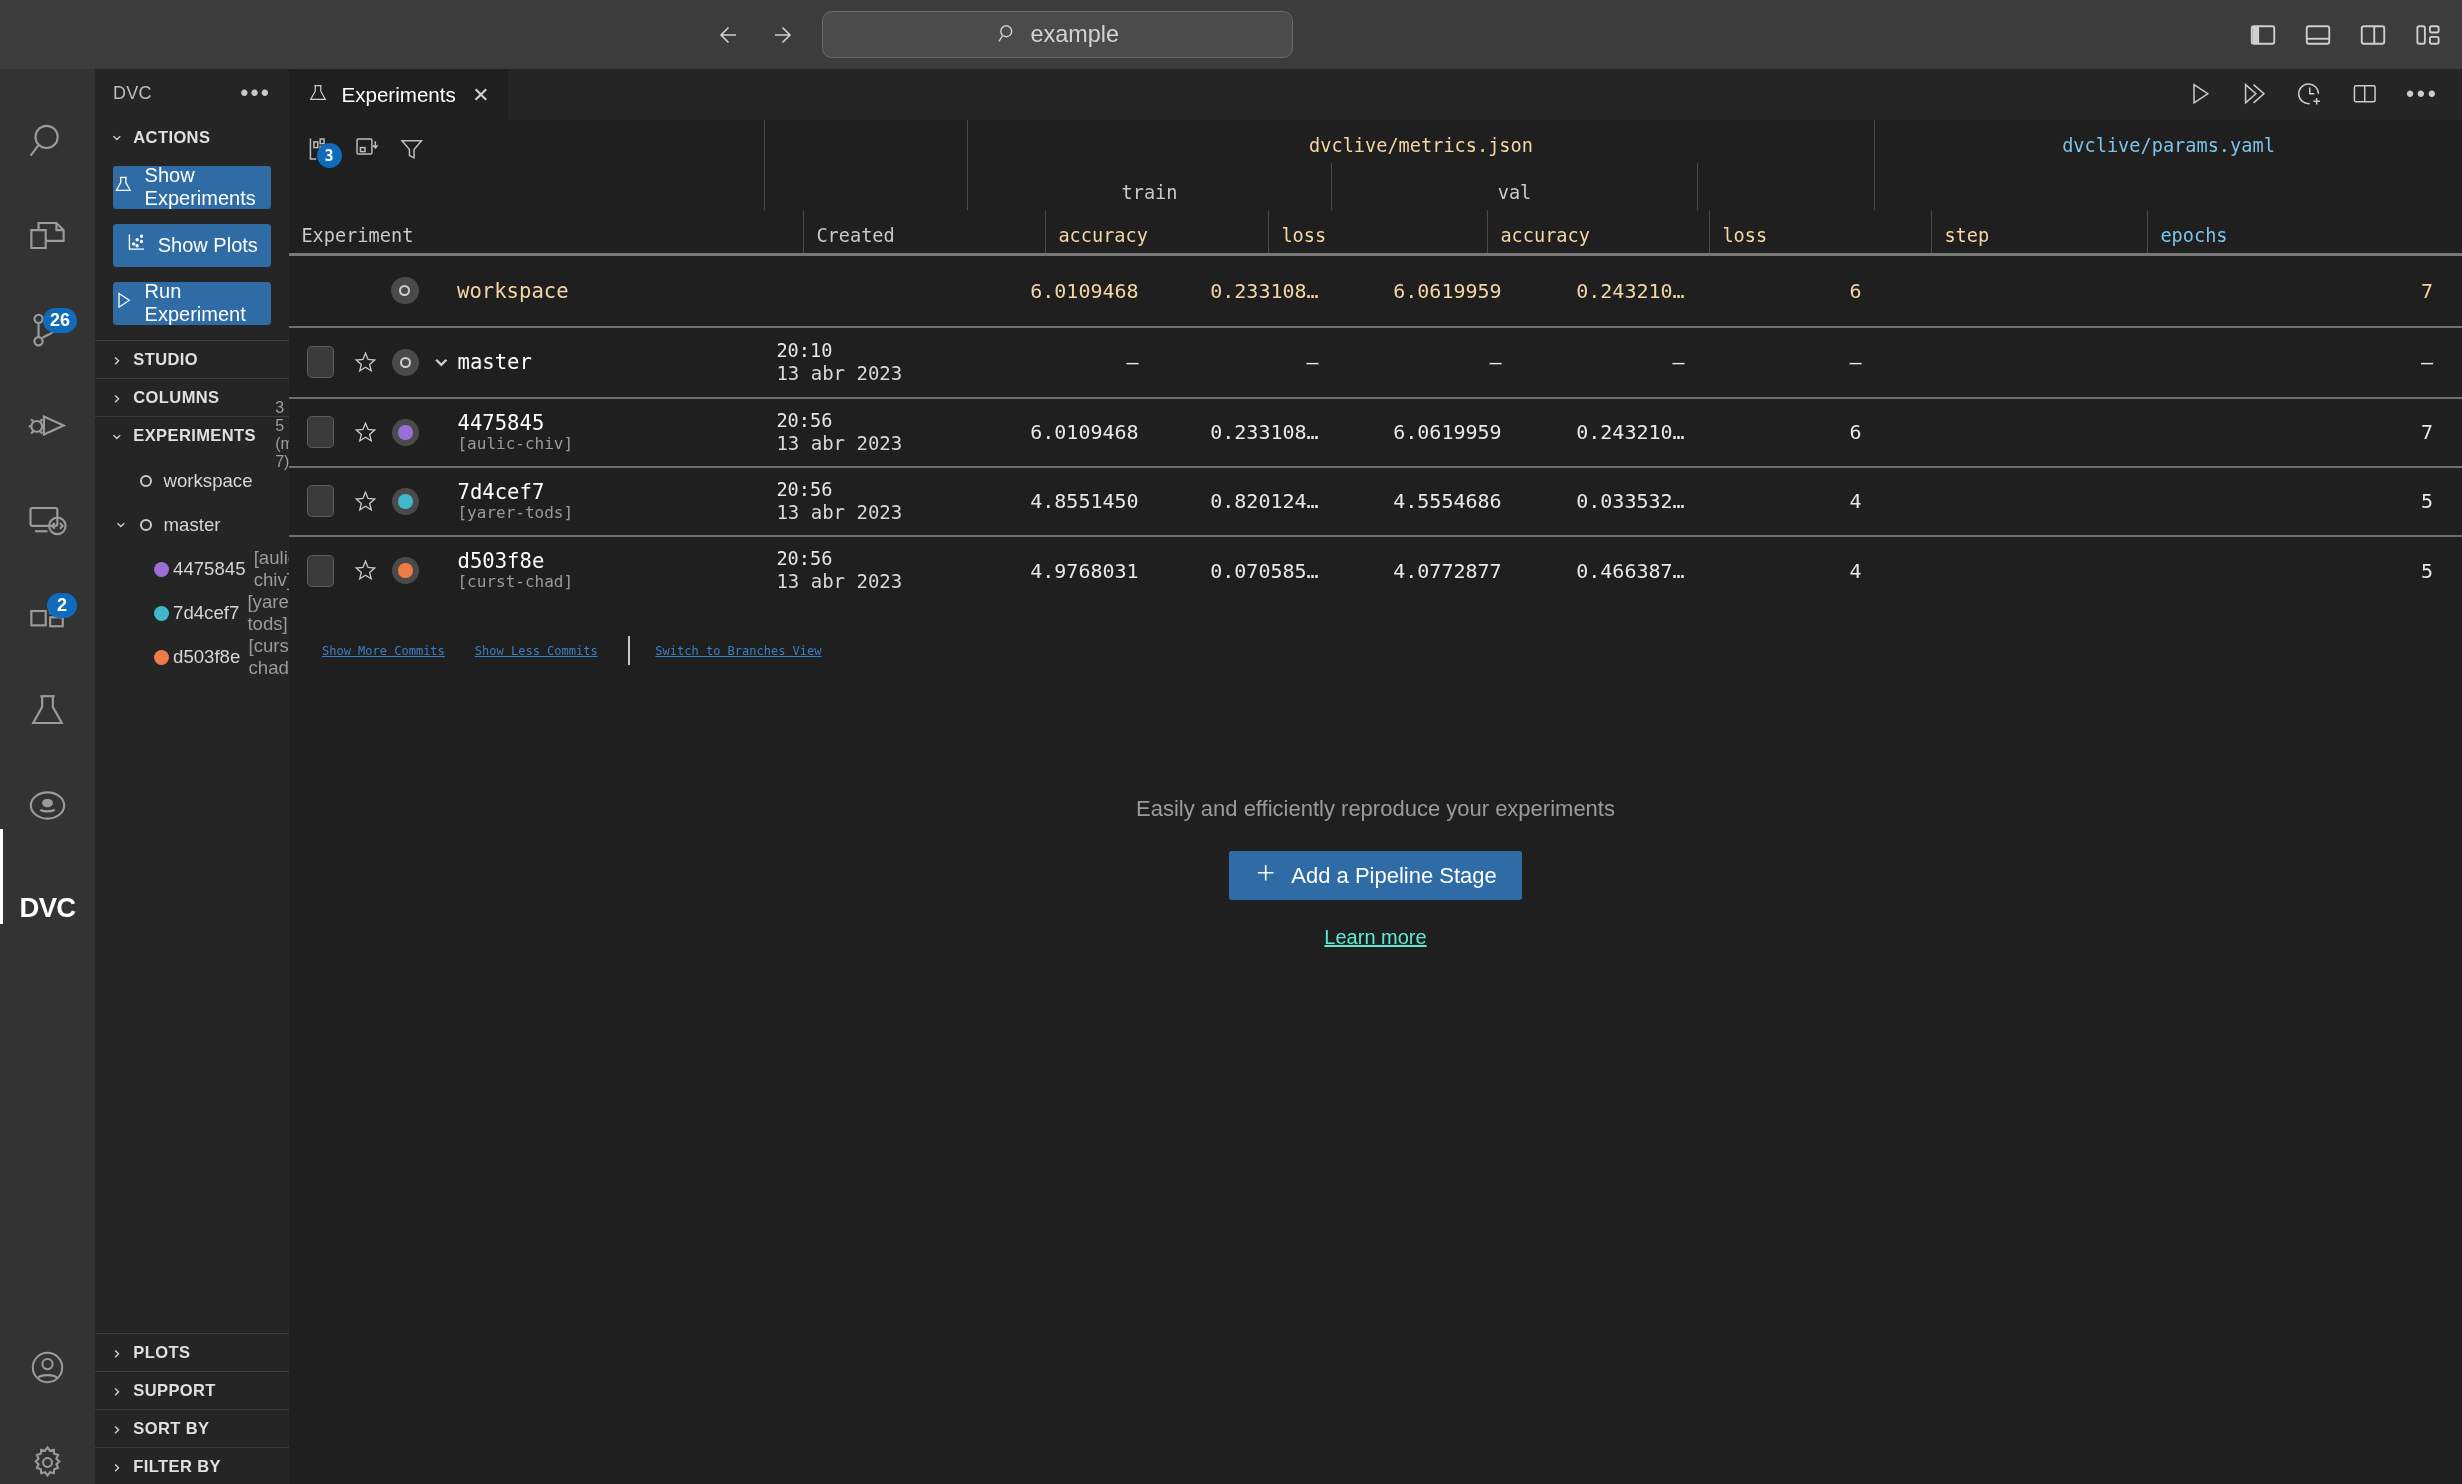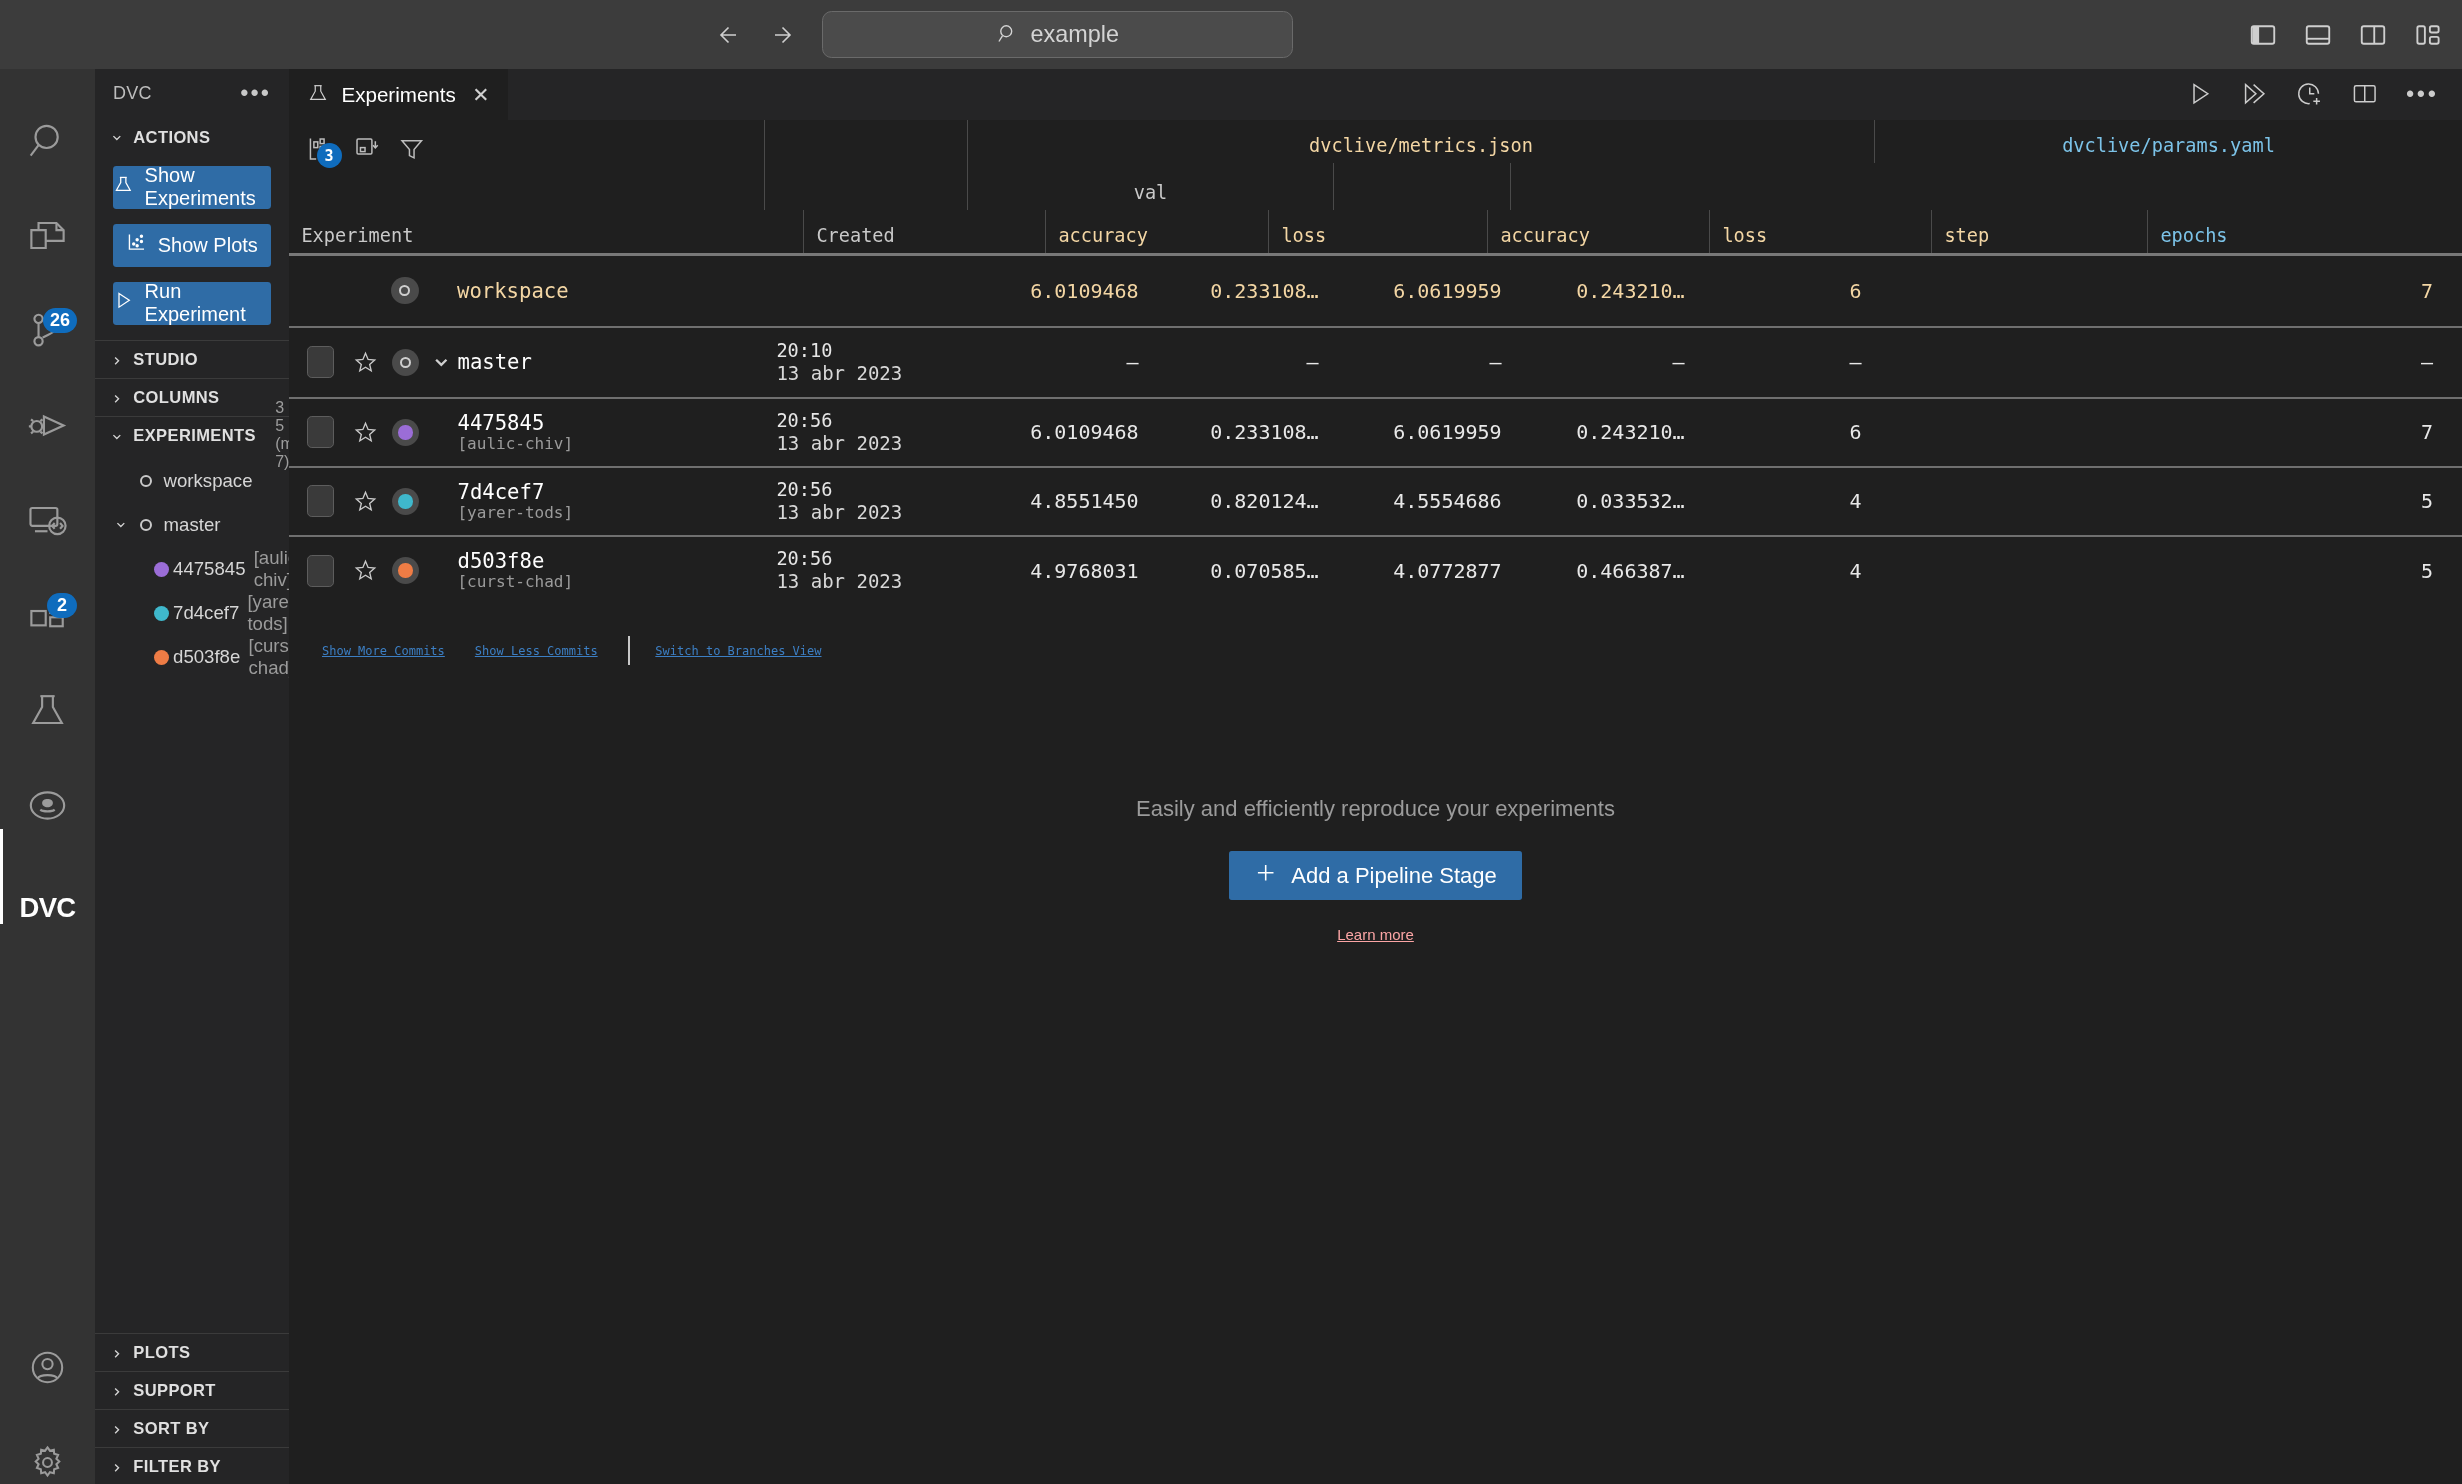--- a/index.html
+++ b/index.html
@@ -160,21 +160,21 @@
   }
   .link { color: #3c7fc4; text-decoration: underline; margin-right: 30px; }
   .vsep { width: 2.7px; height: 29px; background: #c8c8c8; margin: 0 25px 0 0; }
 
   .empty-state { text-align: center; margin-top: 131px; }
   .empty-text { color: #9b9b9b; font-size: 22px; }
   .btn-add {
     display: inline-flex; align-items: center; gap: 13.7px; margin-top: 29px;
     background: #2f6ca6; color: #fff; font-size: 22px; padding: 0 25px; height: 49px; border-radius: 2.7px;
   }
-  .learn { display: block; margin-top: 26px; color: #fca5a5; font-size: 15px; text-decoration: underline; }
+  .learn { display: block; margin-top: 26px; color: #5eead4; font-size: 20px; text-decoration: underline; }
 </style>
 </head>
 <body>
 
 <div class="app">
 
   <div class="titlebar">
     <div class="tb-nav">
       <div class="tb-arrow">
         <svg width="30" height="30" viewBox="0 0 24 24" fill="none" stroke="#cfcfcf" stroke-width="1.3">
@@ -571,20 +571,23 @@
               <span class="metric">dvclive/metrics.json</span>
             </div>
             <div class="hcell" style="flex:1">
               <span class="param">dvclive/params.yaml</span>
             </div>
           </div>
 
           <div class="hrow hr-sub">
             <div class="hcell first" style="width:475px"></div>
             <div class="hcell" style="width:203px"></div>
+            <div class="hcell" style="width:364px">
+              <span>train</span>
+            </div>
             <div class="hcell" style="width:366px">
               <span>val</span>
             </div>
             <div class="hcell" style="width:177px"></div>
             <div class="hcell" style="flex:1"></div>
           </div>
 
           <div class="hrow hr-leaf">
             <div class="hcell first left" style="width:475px">
               <span>Experiment</span>

